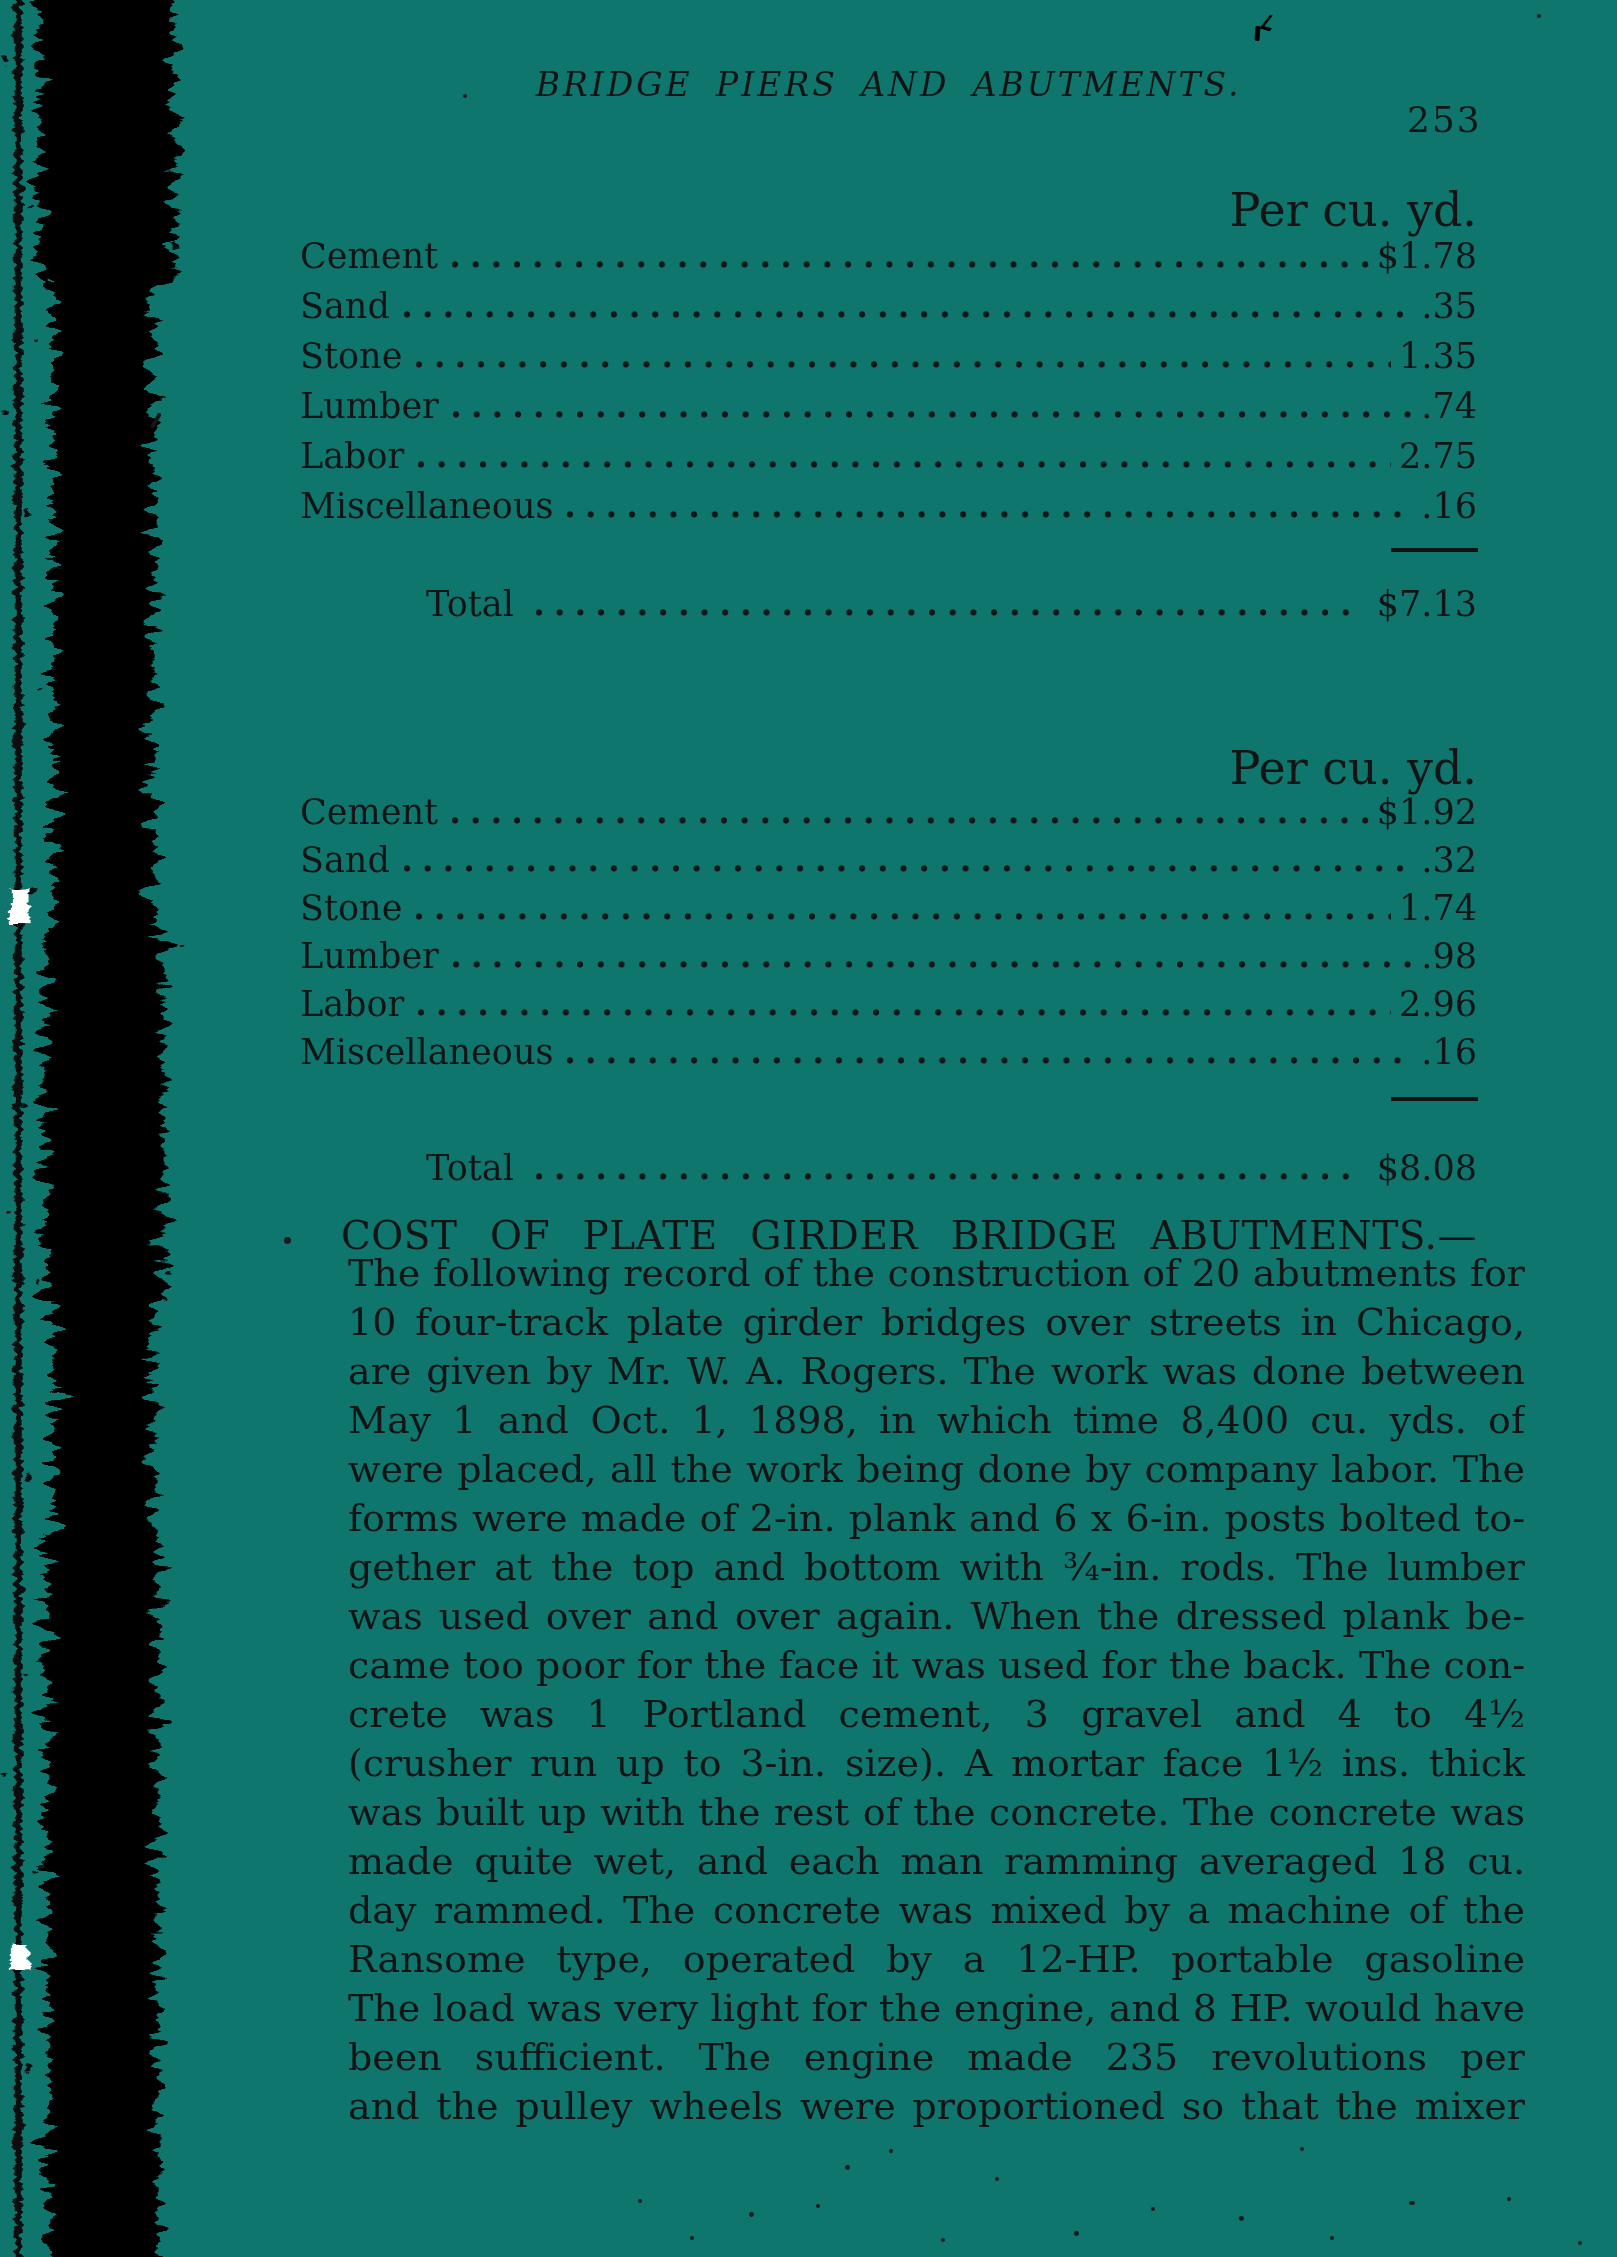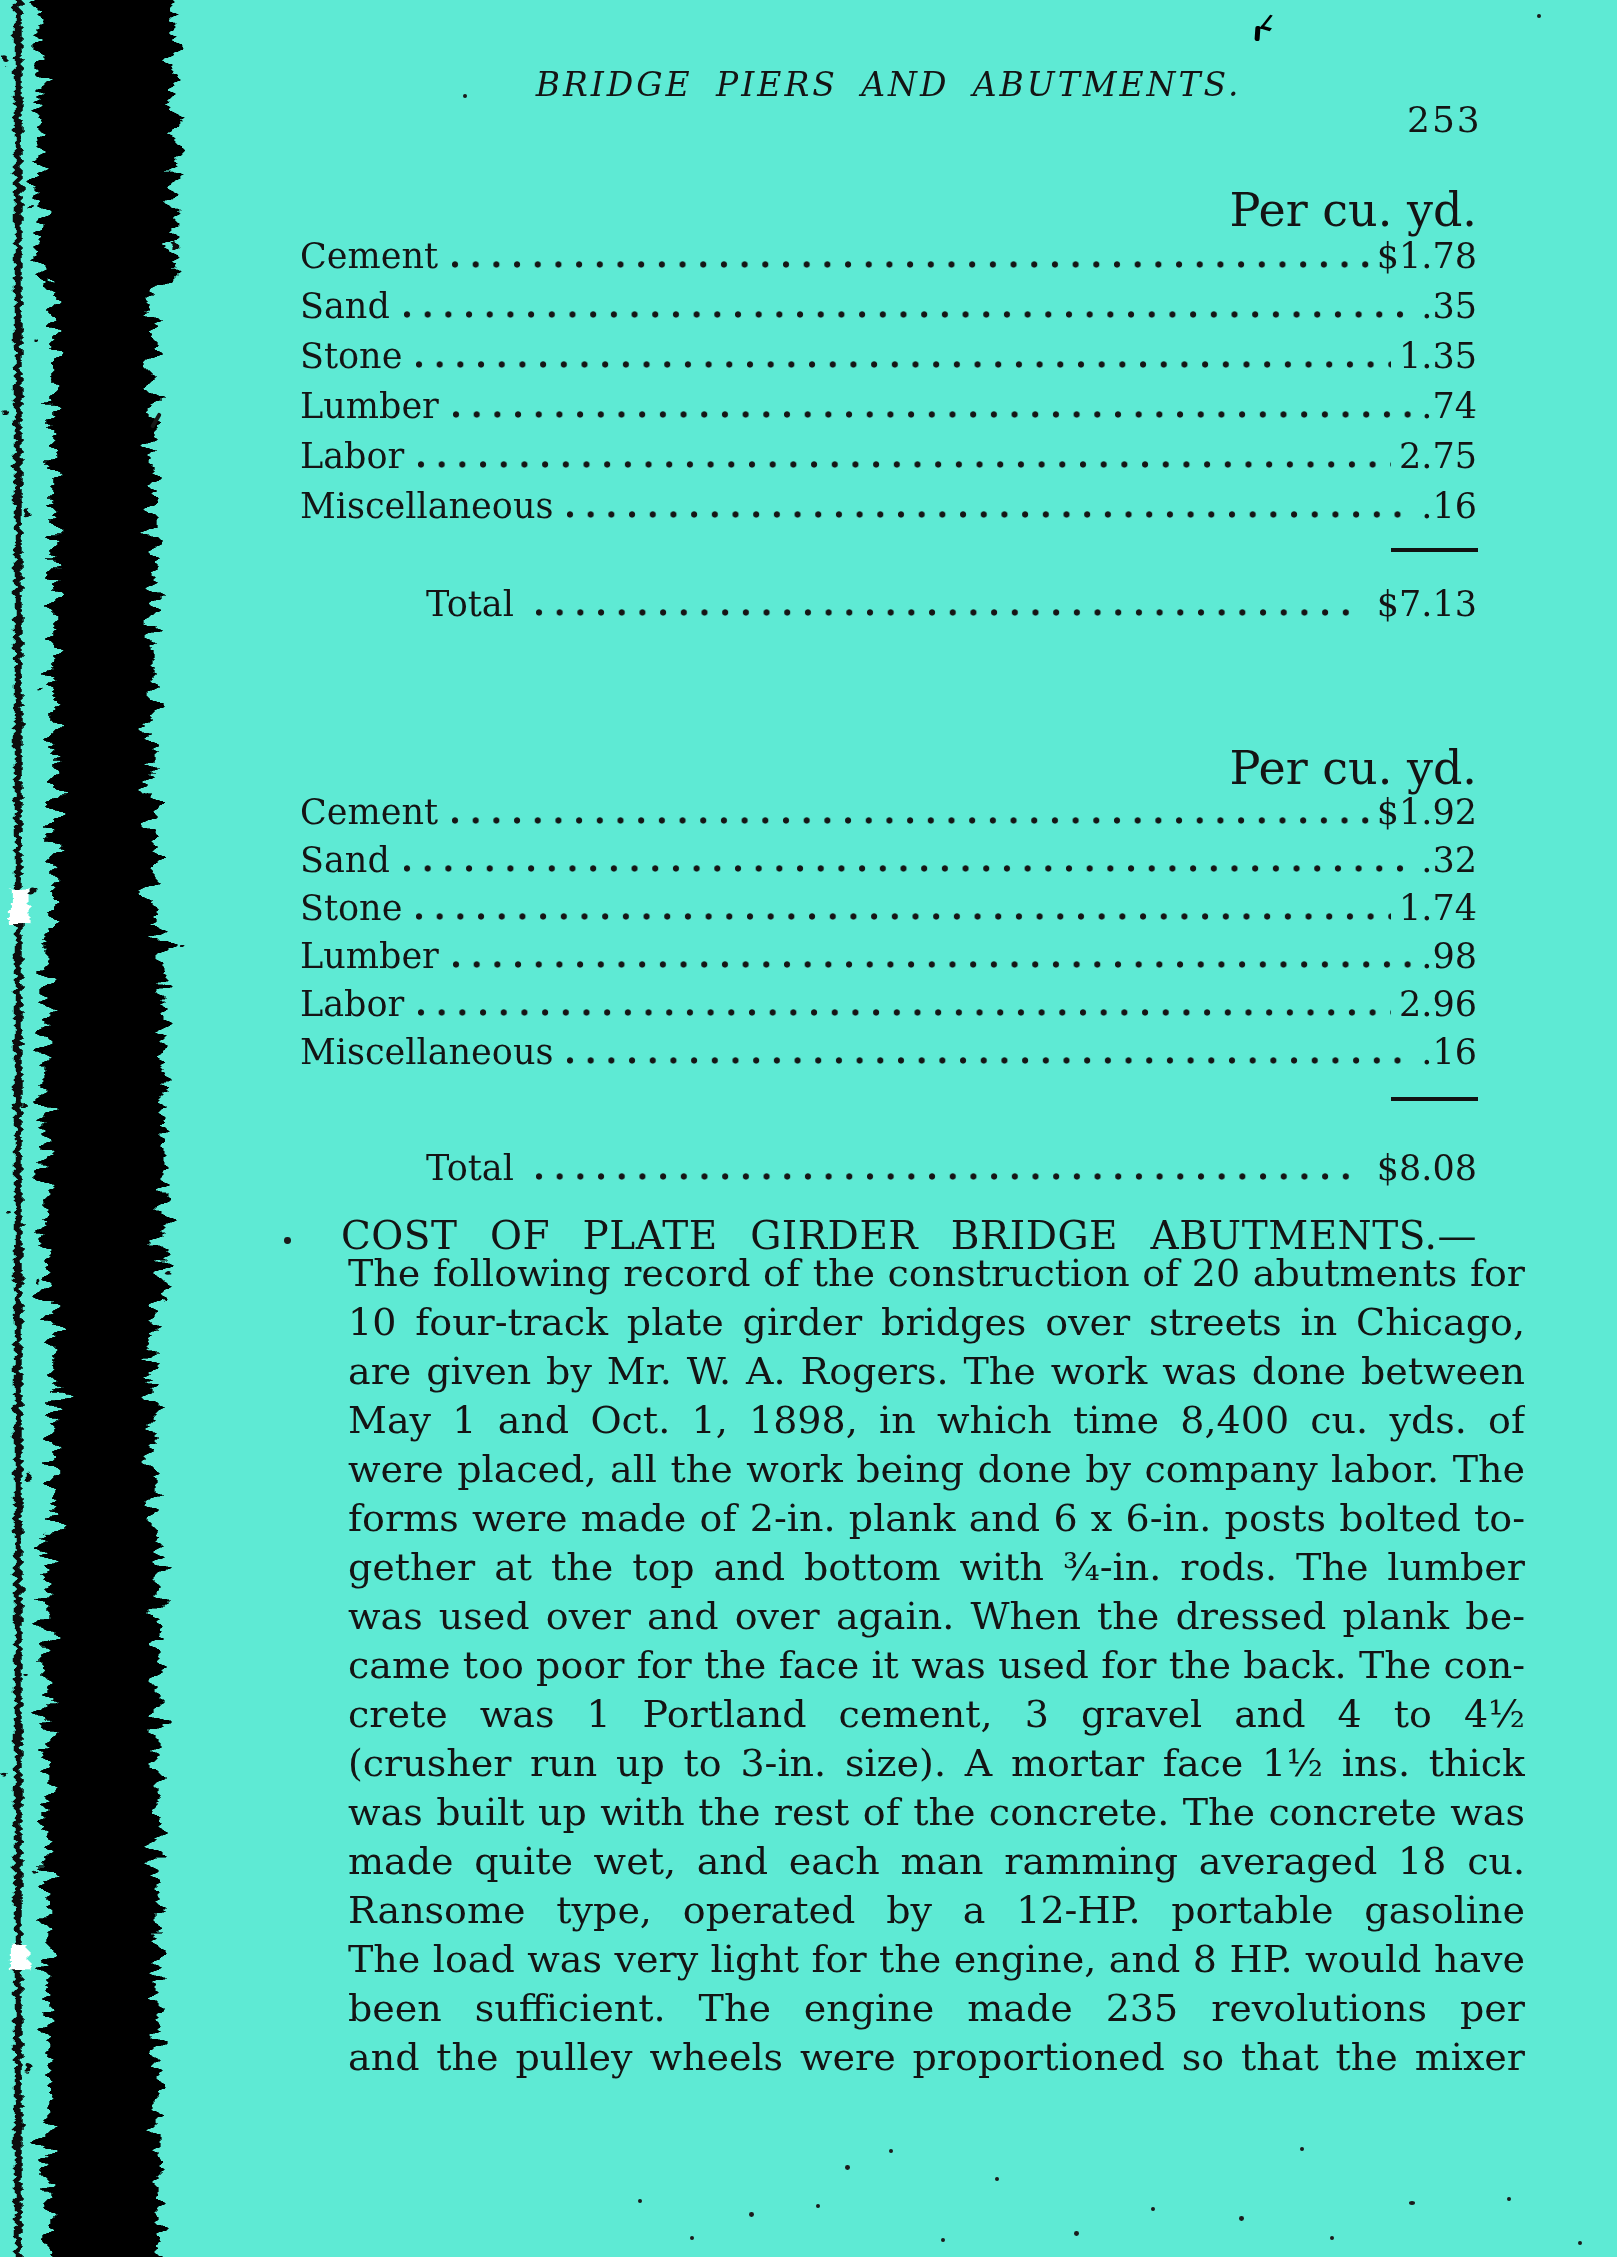--- a/index.html
+++ b/index.html
@@ -1,19 +1,19 @@
 <!DOCTYPE html>
 <html><head>
 <meta charset="utf-8">
 <style>
   html,body{margin:0;padding:0;background:#e8e8e8;}
   .page{
     position:relative;
     width:1617px;height:2258px;
-    background:#5eead4;
+    background:#0f766e;
     font-family:"DejaVu Serif", serif;
     color:#141414;
     overflow:hidden;
     margin:0 auto;
   }
   .abs{position:absolute;}
   .content-block{left:300px;width:1177px;}
 
   
   .running-title{
@@ -223,20 +223,21 @@
     <div class="bl">May 1 and Oct. 1, 1898, in which time 8,400 cu. yds. of concrete</div>
     <div class="bl">were placed, all the work being done by company labor.  The</div>
     <div class="bl">forms were made of 2-in. plank and 6 x 6-in. posts bolted to-</div>
     <div class="bl">gether at the top and bottom with ¾-in. rods.  The lumber</div>
     <div class="bl">was used over and over again.  When the dressed plank be-</div>
     <div class="bl">came too poor for the face it was used for the back.  The con-</div>
     <div class="bl">crete was 1 Portland cement, 3 gravel and 4 to 4½ limestone</div>
     <div class="bl">(crusher run up to 3-in. size).  A mortar face 1½ ins. thick</div>
     <div class="bl">was built up with the rest of the concrete.  The concrete was</div>
     <div class="bl">made quite wet, and each man ramming averaged 18 cu. yds. a</div>
+    <div class="bl">day rammed.  The concrete was mixed by a machine of the</div>
     <div class="bl">Ransome type, operated by a 12-HP. portable gasoline engine.</div>
     <div class="bl">The load was very light for the engine, and 8 HP. would have</div>
     <div class="bl">been sufficient.  The engine made 235 revolutions per minute,</div>
     <div class="bl">and the pulley wheels were proportioned so that the mixer</div>
   </div>
 
   <div>
     <span class="speck" style="left:463px;top:94px;width:3.9px;height:3.9px;"></span>
     <span class="speck" style="left:1537px;top:13.8px;width:3.9px;height:3.9px;"></span>
     <span class="speck" style="left:284px;top:1237px;width:6.9px;height:6.9px;"></span>

